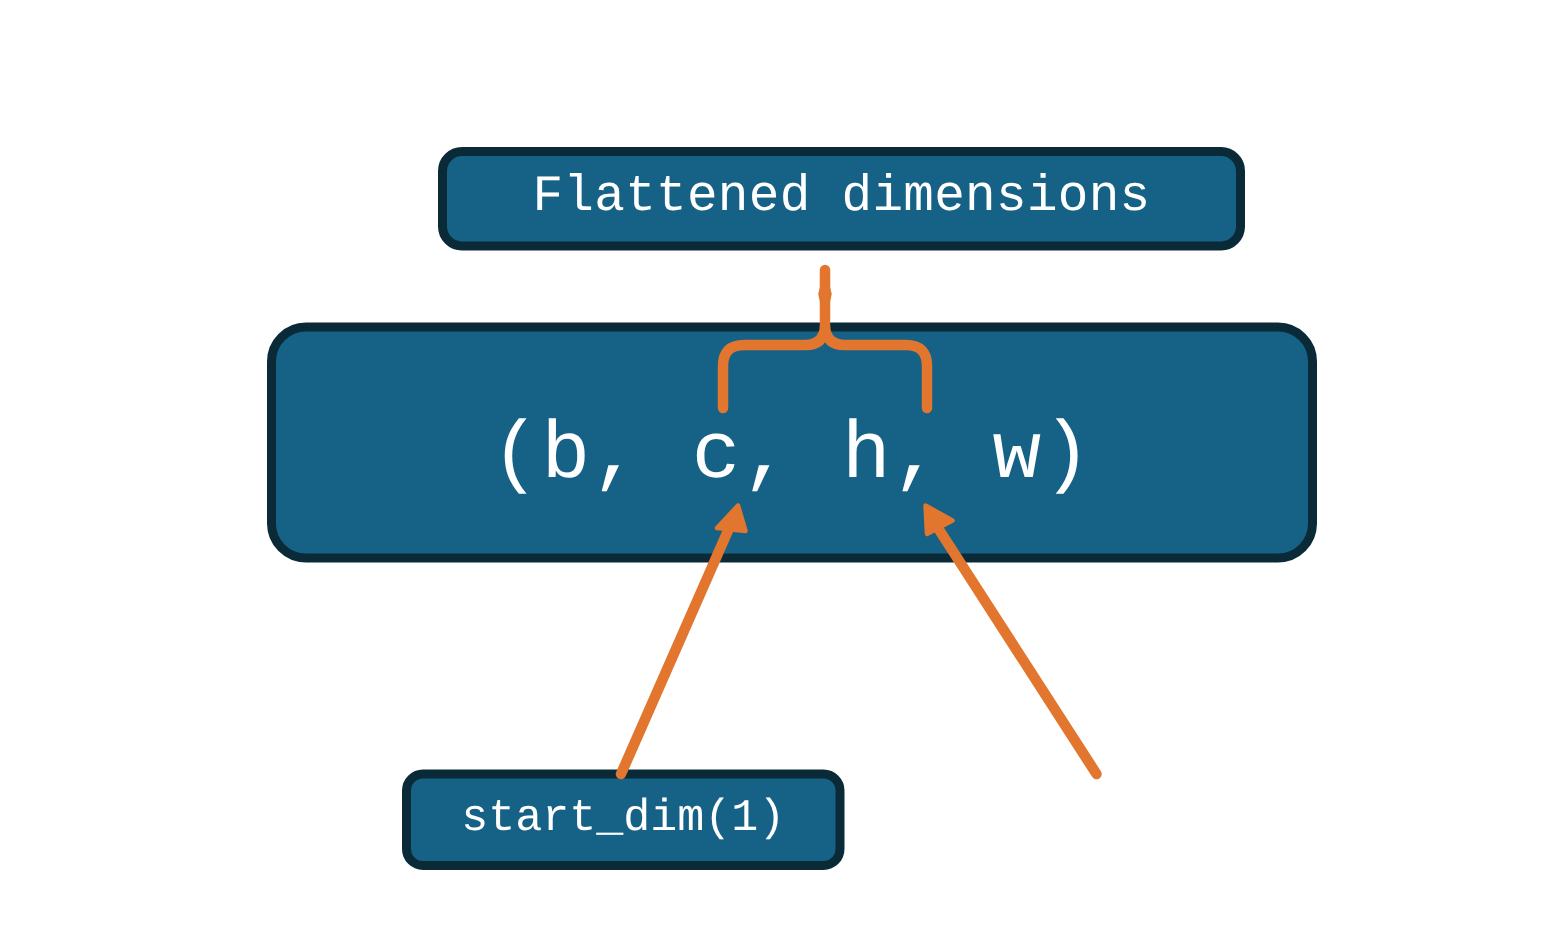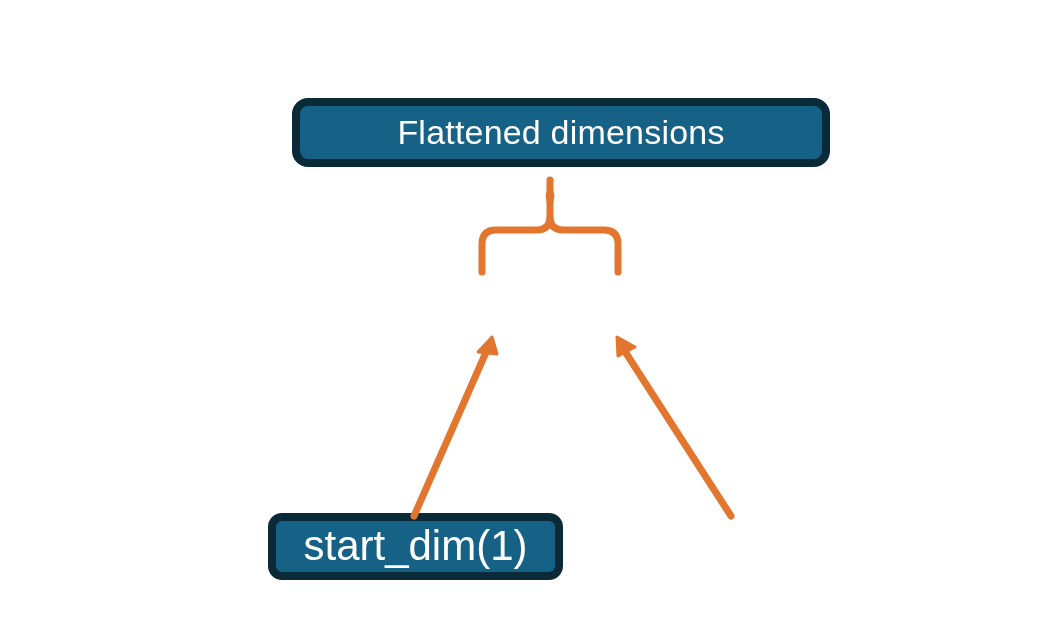--- a/index.html
+++ b/index.html
@@ -16,26 +16,26 @@
     width: 1038px;
     height: 632px;
     background: #ffffff;
     overflow: hidden;
   }
   
   .node {
     position: absolute;
     box-sizing: border-box;
     background: #166186;
-    border: 8px solid #d946ef;
+    border: 6px solid #d946ef;
     display: flex;
     align-items: center;
     justify-content: center;
     color: #ffffff;
-    font-family: Liberation Sans, sans-serif;
+    font-family: Liberation Mono, monospace;
     font-weight: 400;
     line-height: 1;
     white-space: nowrap;
     user-select: none;
   }
   .node .label {
     display: block;
     transform: translateY(-1px);
   }
 
@@ -61,21 +61,21 @@
     font-size: 54px;
     letter-spacing: 1px;
     transform: translateY(10px);
   }
   #node-start-dim {
     left: 268px;
     top: 513px;
     width: 295px;
     height: 67px;
     border-radius: 14px;
-    font-size: 42px;
+    font-size: 30px;
   }
   #node-end-dim {
     left: 580px;
     top: 513px;
     width: 300px;
     height: 67px;
     border-radius: 14px;
     font-size: 34px;
   }
 
@@ -94,20 +94,23 @@
 </style>
 </head>
 <body>
 
 <div id="canvas" style="background: rgb(255, 255, 255);">
 
   <div class="node" id="node-flattened" style="background: rgb(22, 97, 134); border-color: rgb(11, 42, 56); color: rgb(255, 255, 255);">
     <span class="label">Flattened dimensions</span>
   </div>
 
+  <div class="node" id="node-shape" style="background: rgb(22, 97, 134); border-color: rgb(11, 42, 56); color: rgb(255, 255, 255);">
+    <span class="label">(b, c, h, w)</span>
+  </div>
 
   <div class="node" id="node-start-dim" style="background: rgb(22, 97, 134); border-color: rgb(11, 42, 56); color: rgb(255, 255, 255);">
     <span class="label">start_dim(1)</span>
   </div>
 
 
   <svg id="annotations" viewBox="0 0 1038 632">
 
     <g>
       <path class="hit" d="M 482 272

